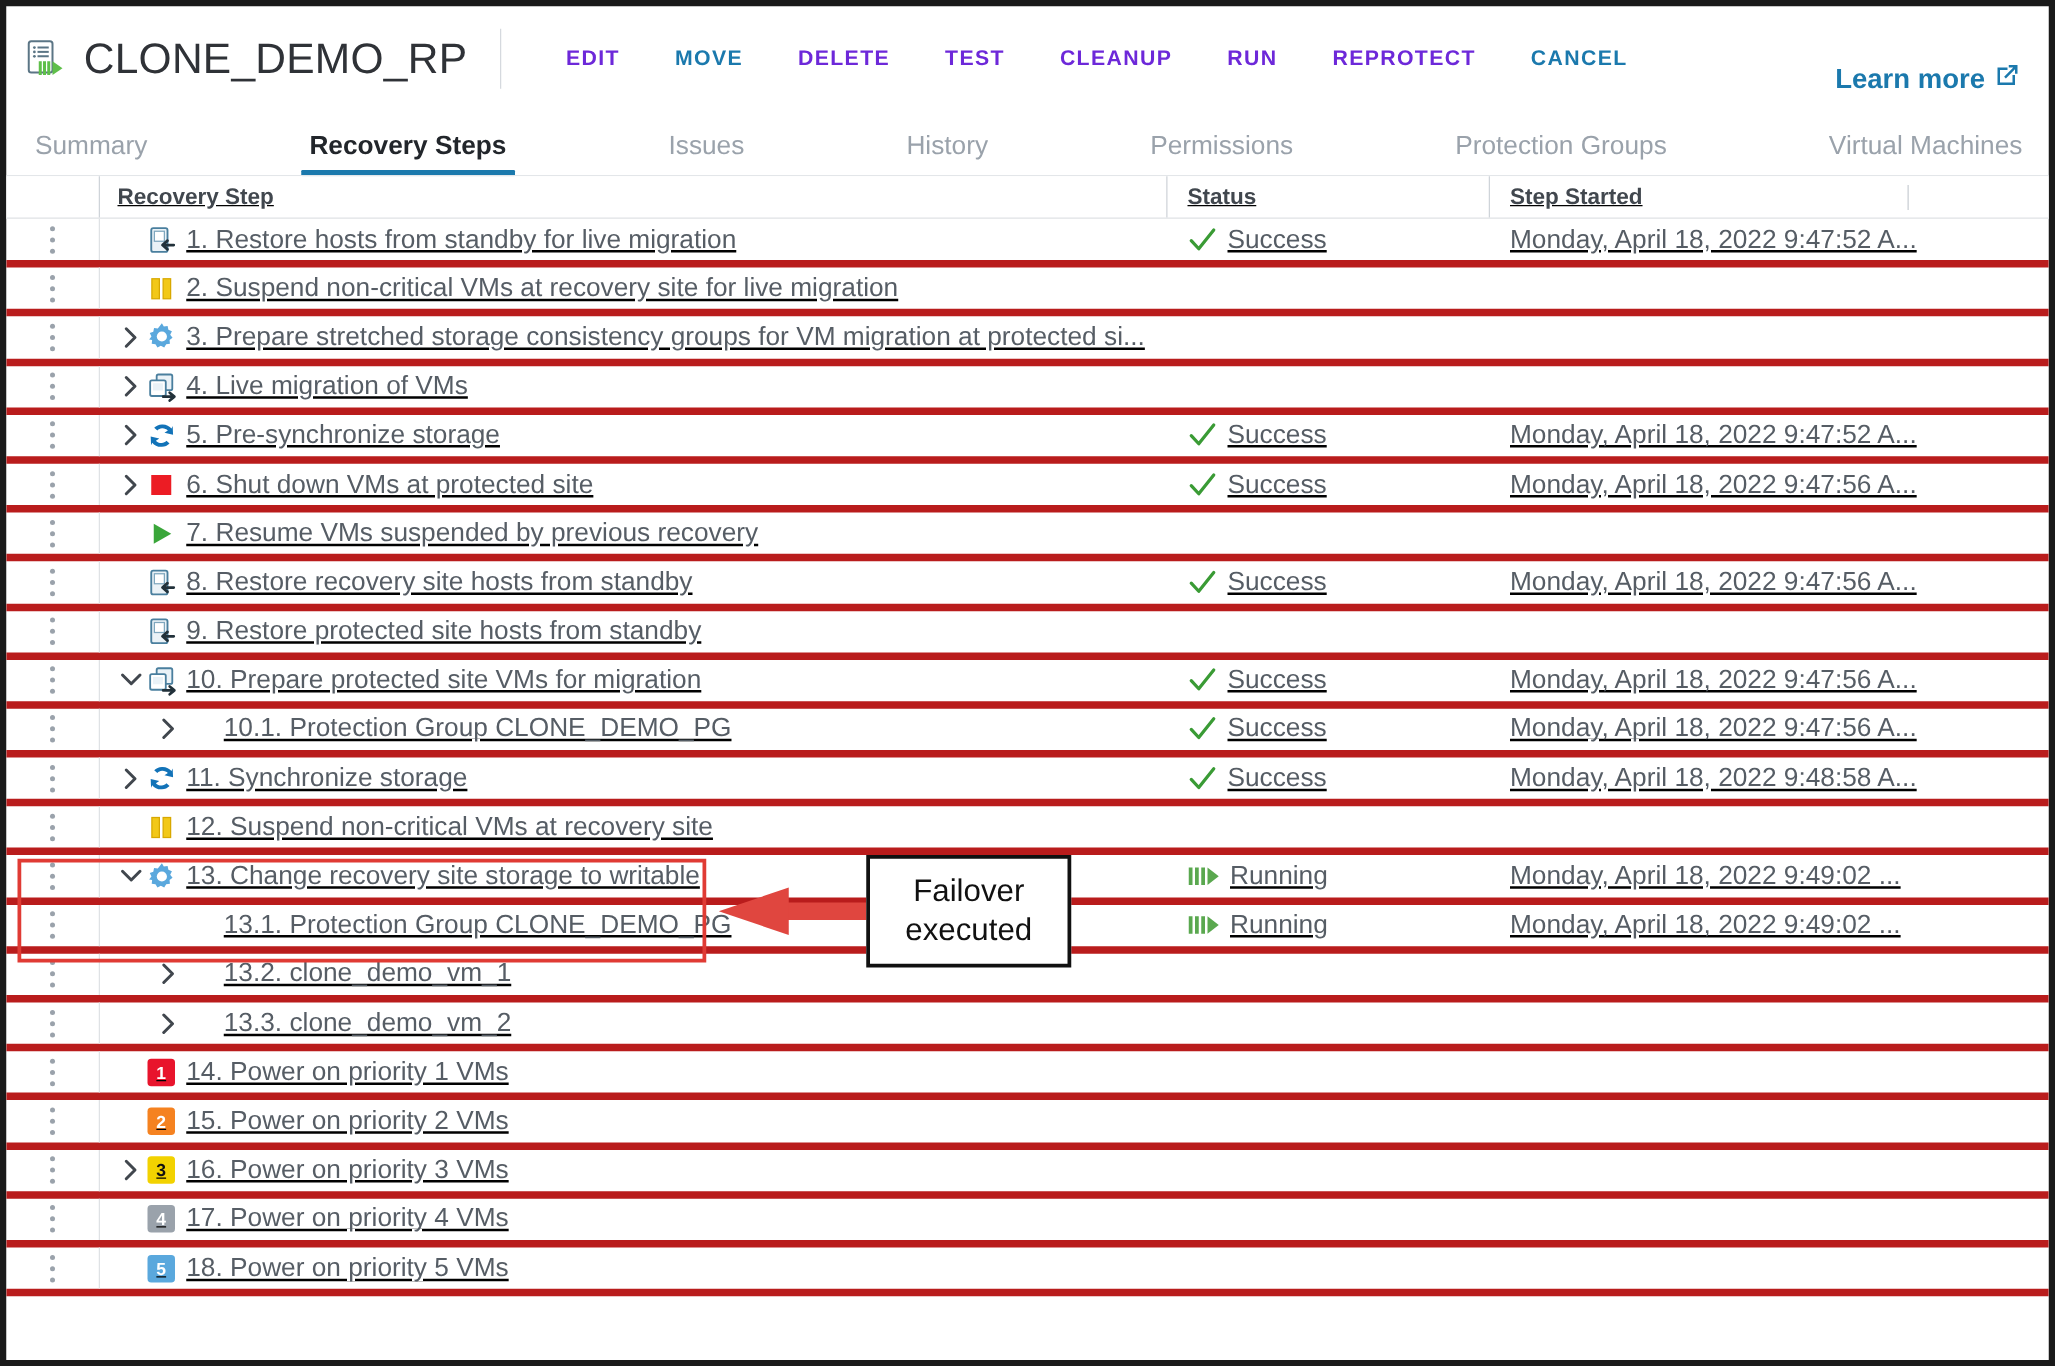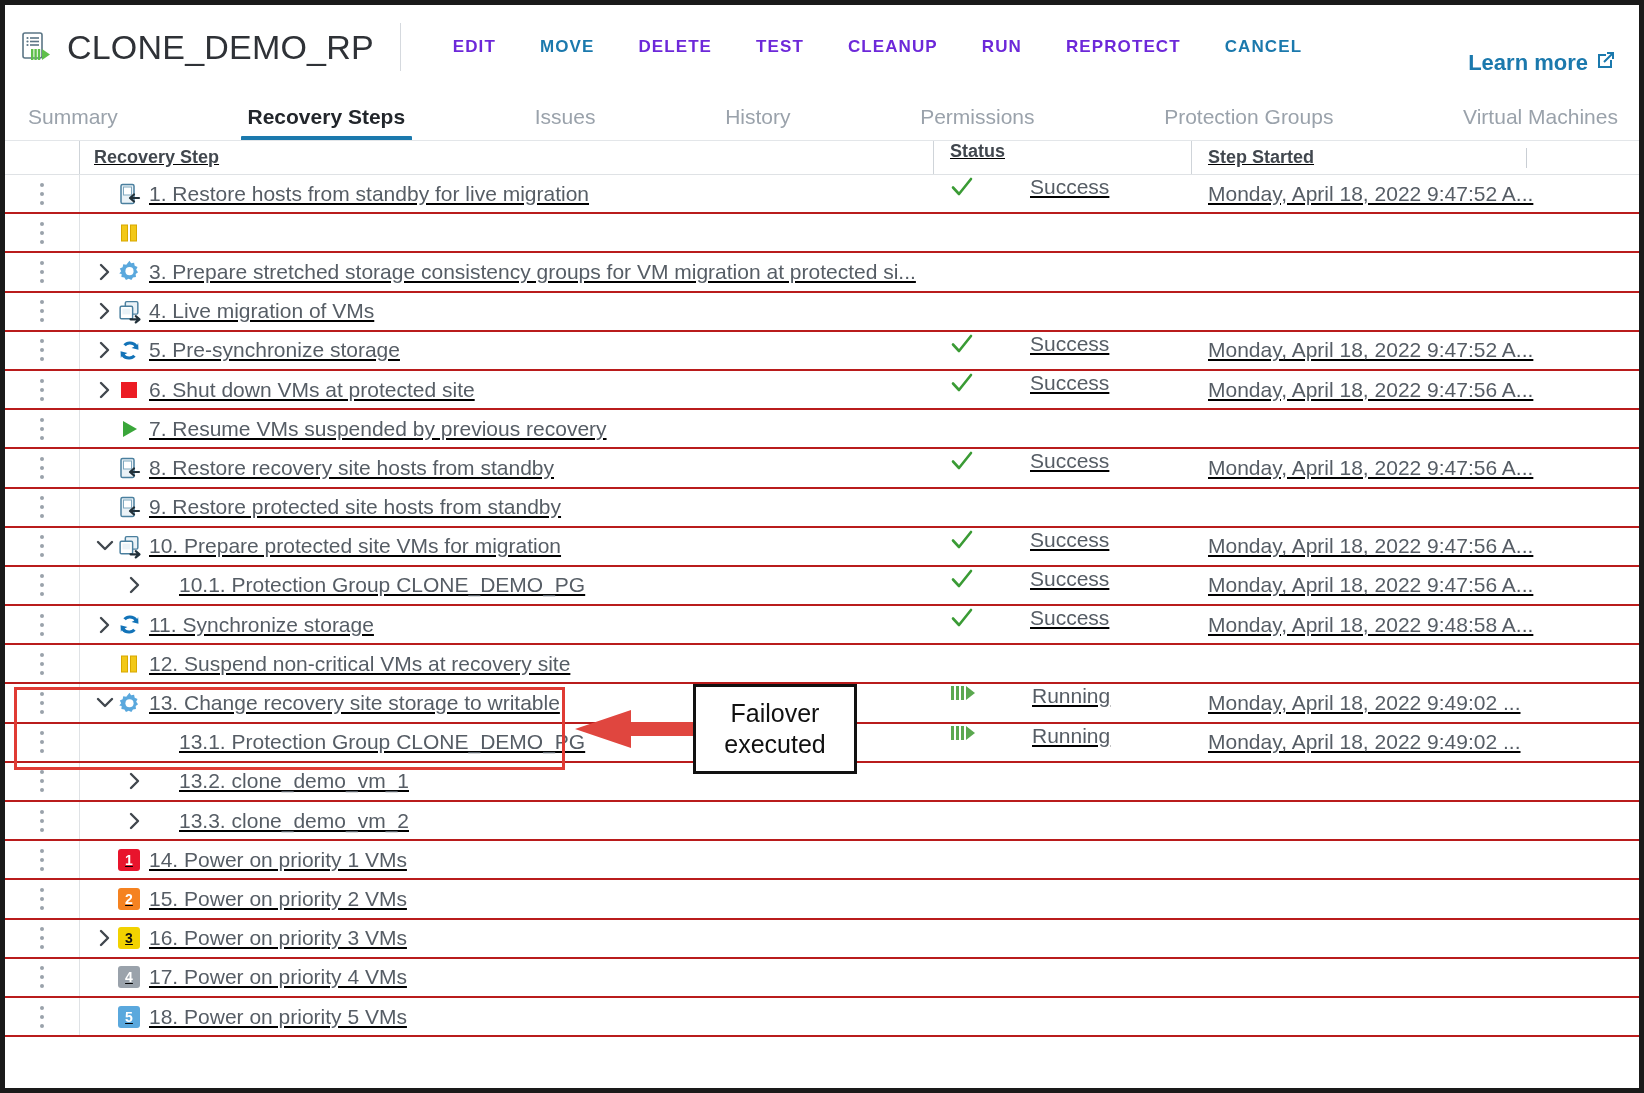--- a/index.html
+++ b/index.html
@@ -56,21 +56,21 @@
   .tab.active{color:#22262b;font-weight:700;}
   .tab.active:after{
     content:"";position:absolute;left:14px;right:14px;bottom:0;height:5px;
     background:#1b79ad;border-radius:1px;
   }
   .tabs-rule{position:absolute;left:0;right:0;bottom:0;height:1px;background:#e3e6e9;}
   
   .grid{position:relative;text-decoration:underline;}
   .row{
     display:flex;align-items:center;height:39.2px;box-sizing:border-box;
-    border-bottom:2px solid #b91c1c;position:relative;
+    border-bottom:6px solid #b91c1c;position:relative;
   }
   .row.hdr{
     height:34px;border-bottom:1px solid #dfe2e5;background:#fff;
   }
   .c-kebab{
     width:74px;flex:0 0 auto;display:flex;align-items:center;justify-content:center;
     align-self:stretch;
   }
   .kebab{
     width:4px;height:22px;display:flex;flex-direction:column;justify-content:space-between;
@@ -78,32 +78,32 @@
   .kebab i{display:block;width:4px;height:4px;border-radius:50%;background:#9aa2ab;}
   .c-step{
     flex:0 0 854px;display:flex;align-items:center;align-self:stretch;
     border-left:1px solid #dfe2e5;padding-left:14px;box-sizing:border-box;
     overflow:hidden;
   }
   .row.hdr .c-step,.row.hdr .c-status,.row.hdr .c-start{
     border-left:1px solid #cfd4d9;
   }
   .c-status{
-    flex:0 0 258px;display:flex;align-self:stretch;
+    flex:0 0 258px;display:flex;align-items:center;align-self:stretch;
     border-left:1px solid transparent;padding-left:16px;box-sizing:border-box;
   }
   .c-start{
     flex:1 1 auto;display:flex;align-items:center;align-self:stretch;
     border-left:1px solid transparent;padding-left:16px;box-sizing:border-box;
     overflow:hidden;
   }
   .row.hdr .c-status{padding-left:16px;}
   .hdr-txt{font-size:18px;font-weight:700;color:#41474e;white-space:nowrap;}
   .step-txt{font-size:21px;color:#565d65;white-space:nowrap;}
-  .status-txt{font-size:21px;color:#565d65;white-space:nowrap;margin-left:48px;}
+  .status-txt{font-size:21px;color:#565d65;white-space:nowrap;}
   .start-txt{font-size:21px;color:#565d65;white-space:nowrap;}
   .hdr-handle{
     position:absolute;right:112px;top:7px;width:1px;height:20px;background:#c9ced4;
   }
   
   .indent{display:inline-block;flex:0 0 auto;}
   .caret{
     flex:0 0 auto;width:22px;display:flex;align-items:center;justify-content:center;
     color:#41474e;font-size:20px;line-height:1;
   }
@@ -244,20 +244,21 @@
           </span>
         </div>
         <div class="c-step">
           <span class="caret"></span>
           <span class="icon">
             <svg width="24" height="24" viewBox="0 0 24 24">
               <rect x="4.5" y="4" width="6" height="16" fill="#f2c818" stroke="#d8a800" stroke-width="1"></rect>
               <rect x="13.5" y="4" width="6" height="16" fill="#f2c818" stroke="#d8a800" stroke-width="1"></rect>
             </svg>
           </span>
+          <span class="step-txt">2. Suspend non-critical VMs at recovery site for live migration</span>
         </div>
         <div class="c-status">
           <span class="status-txt"></span>
         </div>
         <div class="c-start">
           <span class="start-txt"></span>
         </div>
       </div>
       <div class="row">
         <div class="c-kebab">

